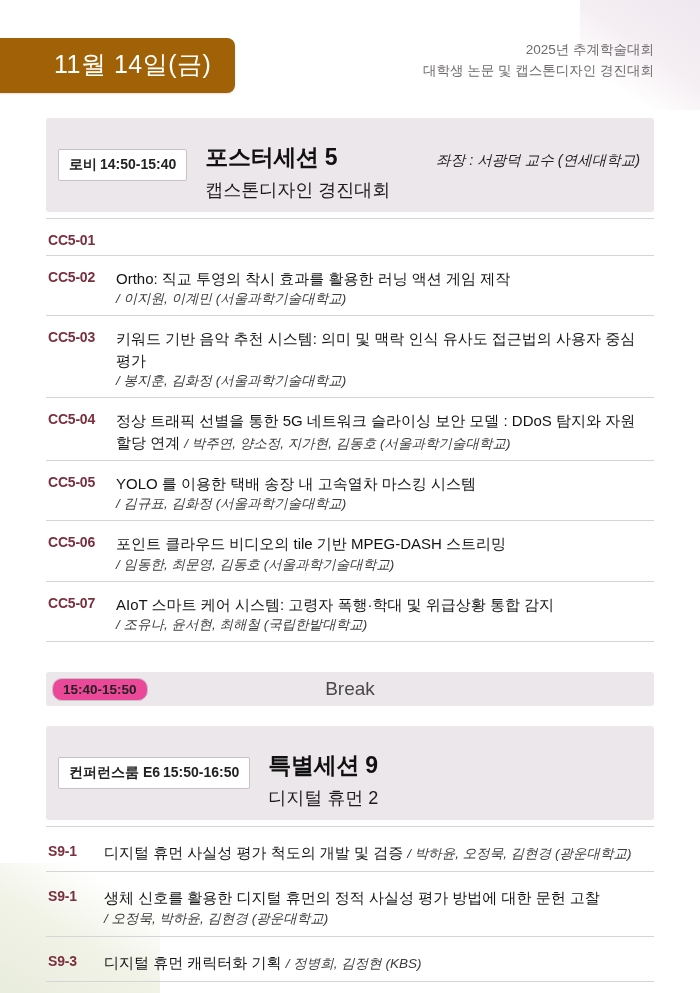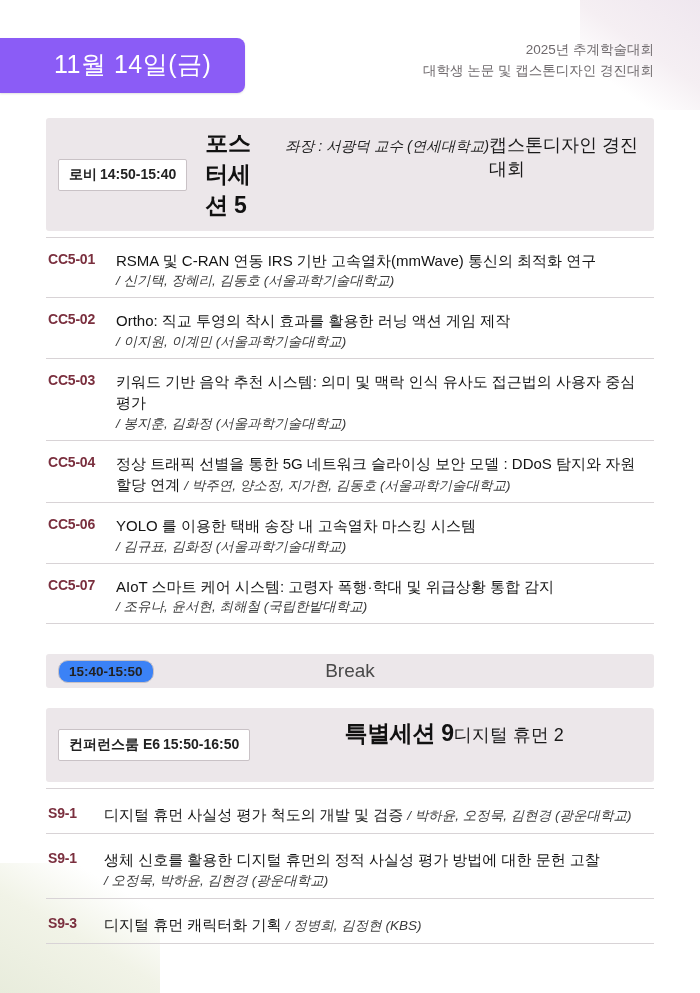--- a/index.html
+++ b/index.html
@@ -41,25 +41,25 @@
 
   
   .header {
     position: relative;
     height: 108px;
   }
   .date-tab {
     position: absolute;
     left: -46px;
     top: 38px;
-    background: #8b5cf6;
+    background: #a16207;
     color: #ffffff;
     font-size: 25px;
     letter-spacing: 0.5px;
-    padding: 10px 34px 12px 54px;
+    padding: 10px 24px 12px 54px;
     border-radius: 0 8px 8px 0;
     box-shadow: 0 1px 2px rgba(0,0,0,0.12);
   }
   .header-right {
     position: absolute;
     right: 0;
     top: 40px;
     text-align: right;
     color: #6f6a6d;
     font-size: 13.5px;
@@ -97,24 +97,24 @@
     font-weight: bold;
     color: #222;
   }
   .room-time {
     font-size: 14px;
     font-weight: bold;
     color: #222;
   }
   .session-title-wrap {
     flex: 1;
-    padding: 10px 14px 10px 18px;
-    display: flex;
-    flex-direction: row;
-    justify-content: center;
+    padding: 24px 14px 10px 18px;
+    display: flex;
+    flex-direction: column;
+    justify-content: space-between;
   }
   .session-title-row {
     display: flex;
     align-items: baseline;
     justify-content: space-between;
   }
   .session-title {
     font-size: 23px;
     font-weight: bold;
     color: #111;
@@ -175,27 +175,27 @@
   .break-bar {
     margin-top: 30px;
     background: #ece7ea;
     border-radius: 3px;
     height: 34px;
     display: flex;
     align-items: center;
     position: relative;
   }
   .break-time {
-    background: #3b82f6;
+    background: #ec4899;
     border: 1px solid #c9c2c6;
     border-radius: 10px;
     font-size: 13.5px;
     font-weight: bold;
     padding: 3px 10px;
-    margin-left: 12px;
+    margin-left: 6px;
     color: #222;
   }
   .break-label {
     position: absolute;
     left: 0; right: 0;
     text-align: center;
     font-size: 19px;
     color: #4a4a4a;
   }
 
@@ -239,24 +239,20 @@
           <div class="session-chair">좌장 : 서광덕 교수 (연세대학교)</div>
         </div>
         <div class="session-subtitle">캡스톤디자인 경진대회</div>
       </div>
     </div>
 
     <div class="papers">
 
       <div class="paper">
         <div class="paper-code">CC5-01</div>
-        <div class="paper-body">
-          <div>RSMA 및 C-RAN 연동 IRS 기반 고속열차(mmWave) 통신의 최적화 연구</div>
-          <div class="paper-authors">/ 신기택, 장혜리, 김동호 (서울과학기술대학교)</div>
-        </div>
       </div>
 
       <div class="paper">
         <div class="paper-code">CC5-02</div>
         <div class="paper-body">
           <div>Ortho: 직교 투영의 착시 효과를 활용한 러닝 액션 게임 제작</div>
           <div class="paper-authors">/ 이지원, 이계민 (서울과학기술대학교)</div>
         </div>
       </div>
 
@@ -270,27 +266,34 @@
 
       <div class="paper">
         <div class="paper-code">CC5-04</div>
         <div class="paper-body">
           <span>정상 트래픽 선별을 통한 5G 네트워크 슬라이싱 보안 모델 : DDoS 탐지와 자원 할당 연계</span>
           <span class="paper-inline-authors">/ 박주연, 양소정, 지가현, 김동호 (서울과학기술대학교)</span>
         </div>
       </div>
 
       <div class="paper">
-        <div class="paper-code">CC5-06</div>
+        <div class="paper-code">CC5-05</div>
         <div class="paper-body">
           <div>YOLO 를 이용한 택배 송장 내 고속열차 마스킹 시스템</div>
           <div class="paper-authors">/ 김규표, 김화정 (서울과학기술대학교)</div>
         </div>
       </div>
 
+      <div class="paper">
+        <div class="paper-code">CC5-06</div>
+        <div class="paper-body">
+          <div>포인트 클라우드 비디오의 tile 기반 MPEG-DASH 스트리밍</div>
+          <div class="paper-authors">/ 임동한, 최문영, 김동호 (서울과학기술대학교)</div>
+        </div>
+      </div>
 
       <div class="paper">
         <div class="paper-code">CC5-07</div>
         <div class="paper-body">
           <div>AIoT 스마트 케어 시스템: 고령자 폭행·학대 및 위급상황 통합 감지</div>
           <div class="paper-authors">/ 조유나, 윤서현, 최해철 (국립한밭대학교)</div>
         </div>
       </div>
 
     </div>

